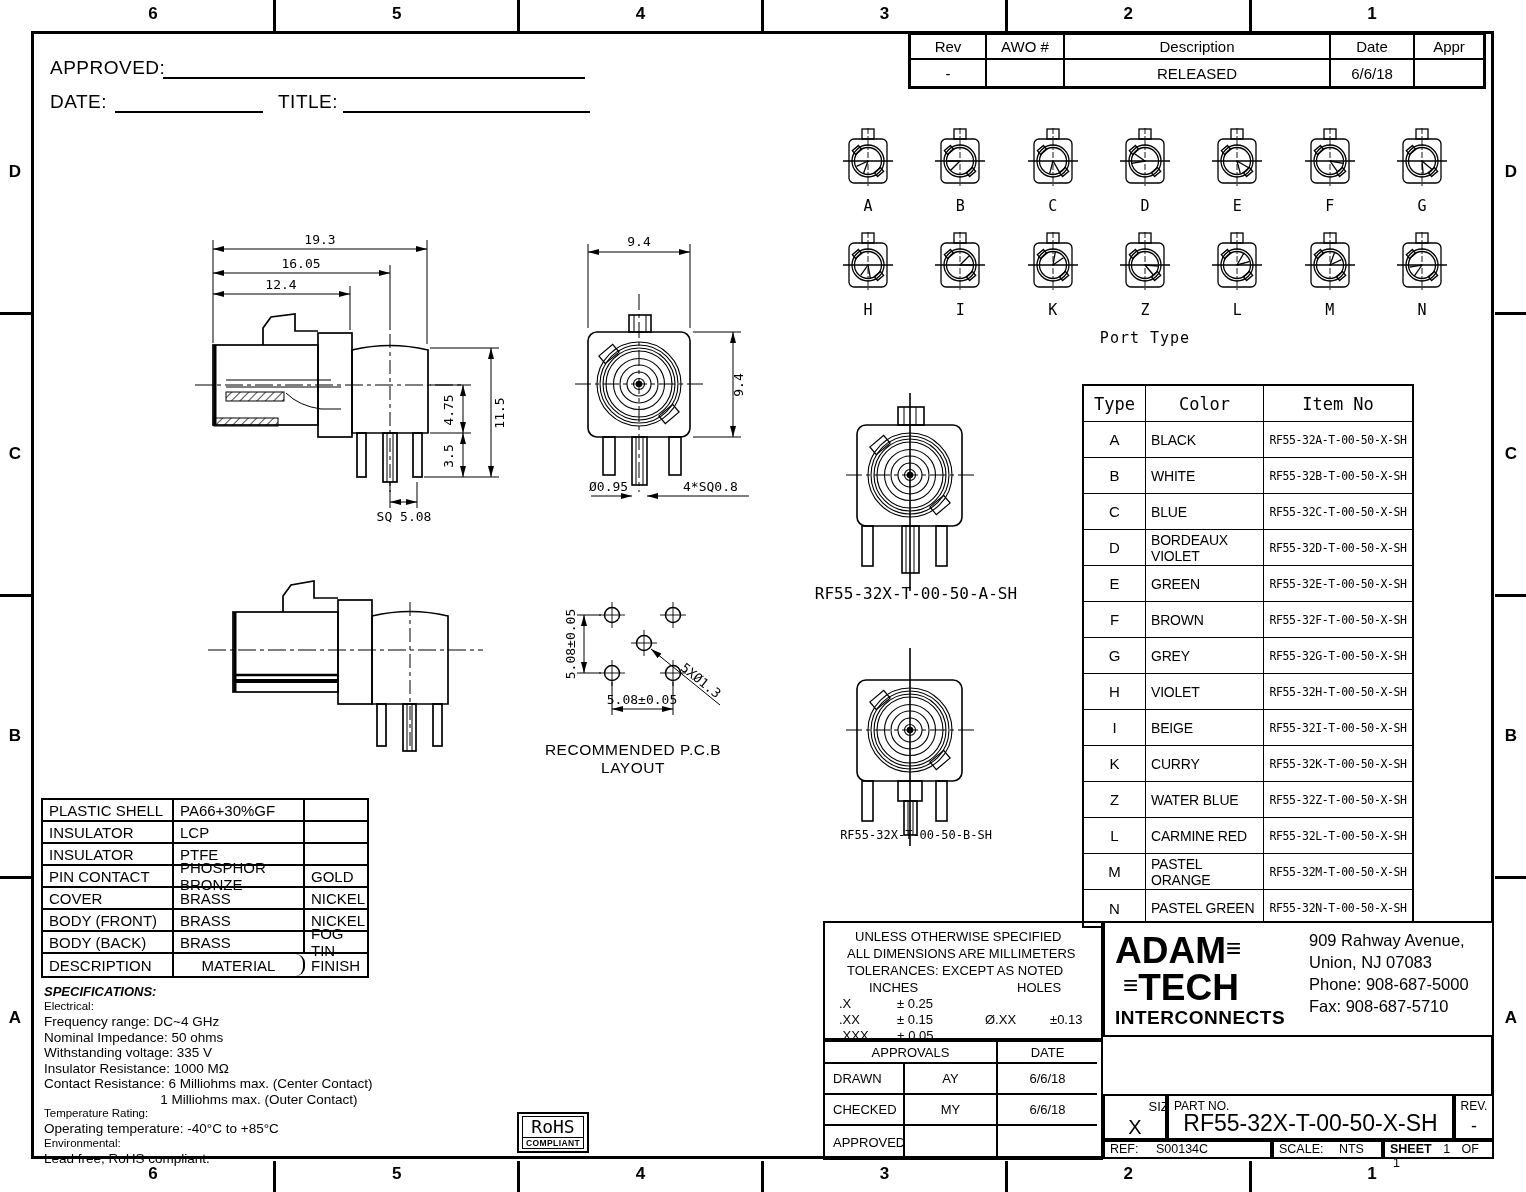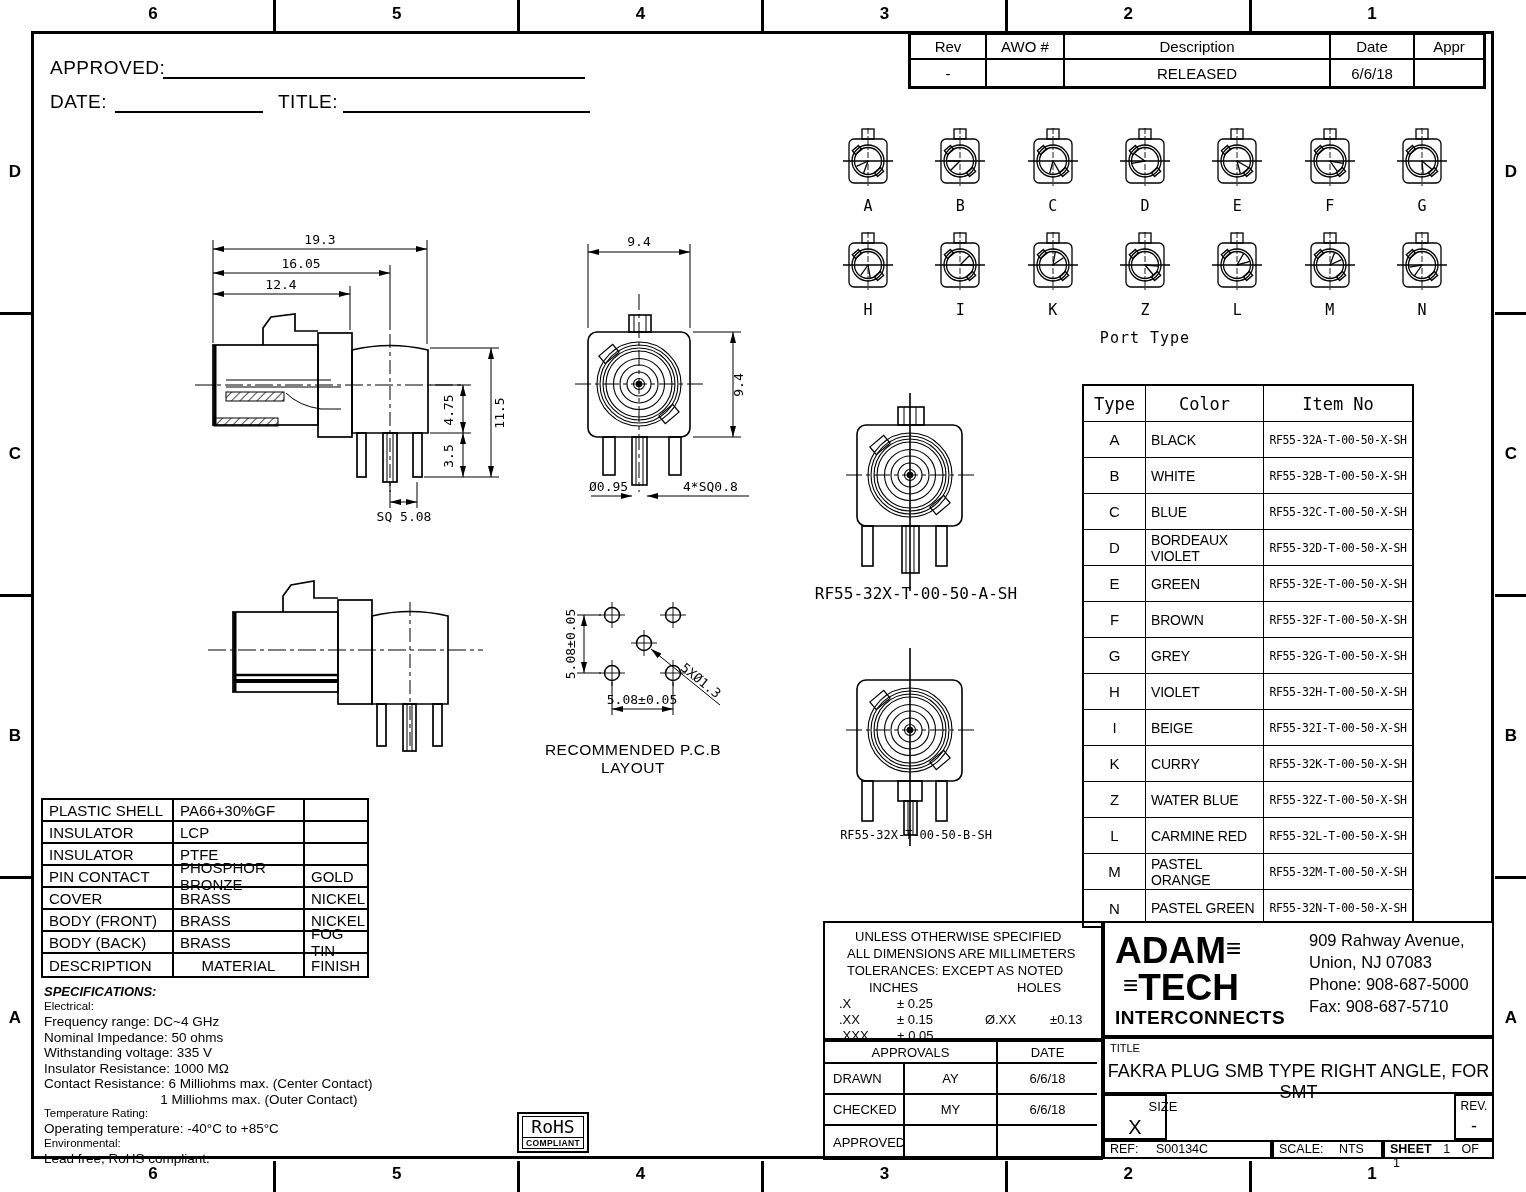--- a/index.html
+++ b/index.html
@@ -39,21 +39,21 @@
   .tt-type{justify-content:center;font-size:15px;}
   .tt-color{padding-left:5px;font-size:14px;letter-spacing:-0.2px;}
   .tt-item{justify-content:center;font-family:"DejaVu Sans Mono",monospace;font-size:11.5px;letter-spacing:-0.4px;}
   
   #mat-table{position:absolute;left:41px;top:798px;display:grid;
              grid-template-columns:131px 131px 62px;grid-auto-rows:22px;border:2.5px solid #000;}
   #mat-table div{border-right:2px solid #000;border-bottom:2px solid #000;
                  display:flex;align-items:center;padding-left:6px;font-size:15px;box-sizing:border-box;}
   #mat-table div:nth-child(3n){border-right:none;}
   #mat-table div:nth-last-child(-n+3){border-bottom:none;}
-  #mat-table div.ctr{justify-content:center;padding-left:0;}
+  #mat-table div.ctr{justify-content:center;padding-left:0;border-radius:9px;}
   
   #specs{position:absolute;left:44px;top:984px;width:420px;}
   .spec-title{font-size:13px;font-weight:bold;font-style:italic;height:16px;}
   .spec-label{font-size:11.5px;height:14px;}
   .spec-line{font-size:13.5px;height:15.5px;white-space:pre;}
   
   #rohs{position:absolute;left:517px;top:1112px;width:72px;border:2px solid #000;background:#fff;box-sizing:border-box;}
   .rohs-top{margin:2px 3px 0 3px;border:1.5px solid #000;text-align:center;
             font-family:"DejaVu Sans Mono",monospace;font-size:18px;line-height:20px;}
   .rohs-bot{margin:0 3px 2px 3px;border:1.5px solid #000;border-top:none;text-align:center;
@@ -795,28 +795,28 @@
       <div class="lg-sub">INTERCONNECTS</div>
     </div>
     <div class="abs addr" style="left:204px;top:6px;">
       <div>909 Rahway Avenue,</div>
       <div>Union, NJ 07083</div>
       <div>Phone: 908-687-5000</div>
       <div>Fax: 908-687-5710</div>
     </div>
   </div>
 
-  <div class="blockbox" style="left:1103px;top:1037px;width:391px;height:57px;">
-    <div class="small-lbl" style="left:5px;top:3px;">TITLE</div>
-    <div class="abs" style="left:0;top:22px;width:100%;text-align:center;font-size:18px;">FAKRA PLUG SMB TYPE RIGHT ANGLE, FOR SMT</div>
-  </div>
 
   <div class="blockbox" style="left:1103px;top:1094px;width:64px;height:46px;">
     <div class="small-lbl" style="left:0;top:3px;width:100%;text-align:center;font-size:13px;margin-left:28px;">SIZE</div>
     <div class="abs" style="left:0;top:20px;width:100%;text-align:center;font-size:20px;">X</div>
+  </div>
+  <div class="blockbox" style="left:1167px;top:1094px;width:287px;height:46px;">
+    <div class="small-lbl" style="left:5px;top:3px;font-size:12px;">PART NO.</div>
+    <div class="abs" style="left:0;top:14px;width:100%;text-align:center;font-size:23px;">RF55-32X-T-00-50-X-SH</div>
   </div>
   <div class="blockbox" style="left:1454px;top:1094px;width:40px;height:46px;">
     <div class="small-lbl" style="left:0;top:3px;width:100%;text-align:center;font-size:12px;">REV.</div>
     <div class="abs" style="left:0;top:20px;width:100%;text-align:center;font-size:18px;">-</div>
   </div>
 
   <div class="blockbox" style="left:1103px;top:1140px;width:169px;height:19px;font-size:12.5px;">
     <span style="margin-left:5px;">REF:</span>
     <span style="margin-left:14px;">S00134C</span>
   </div>

